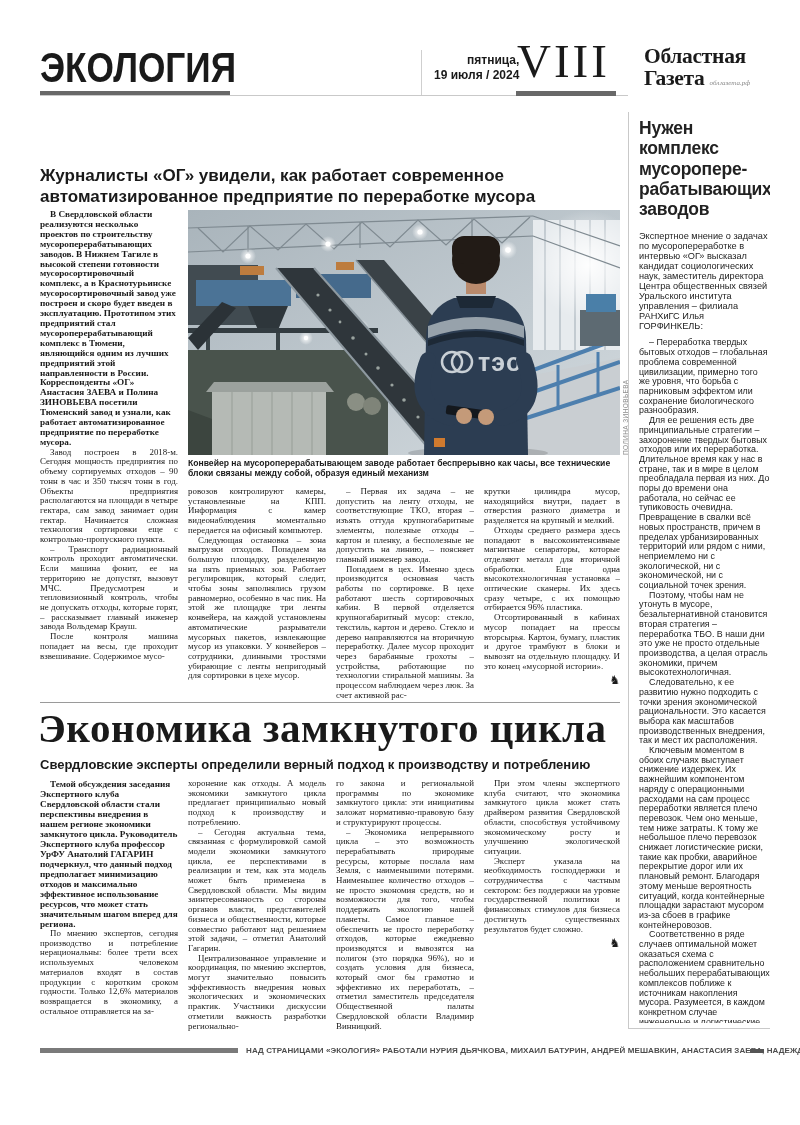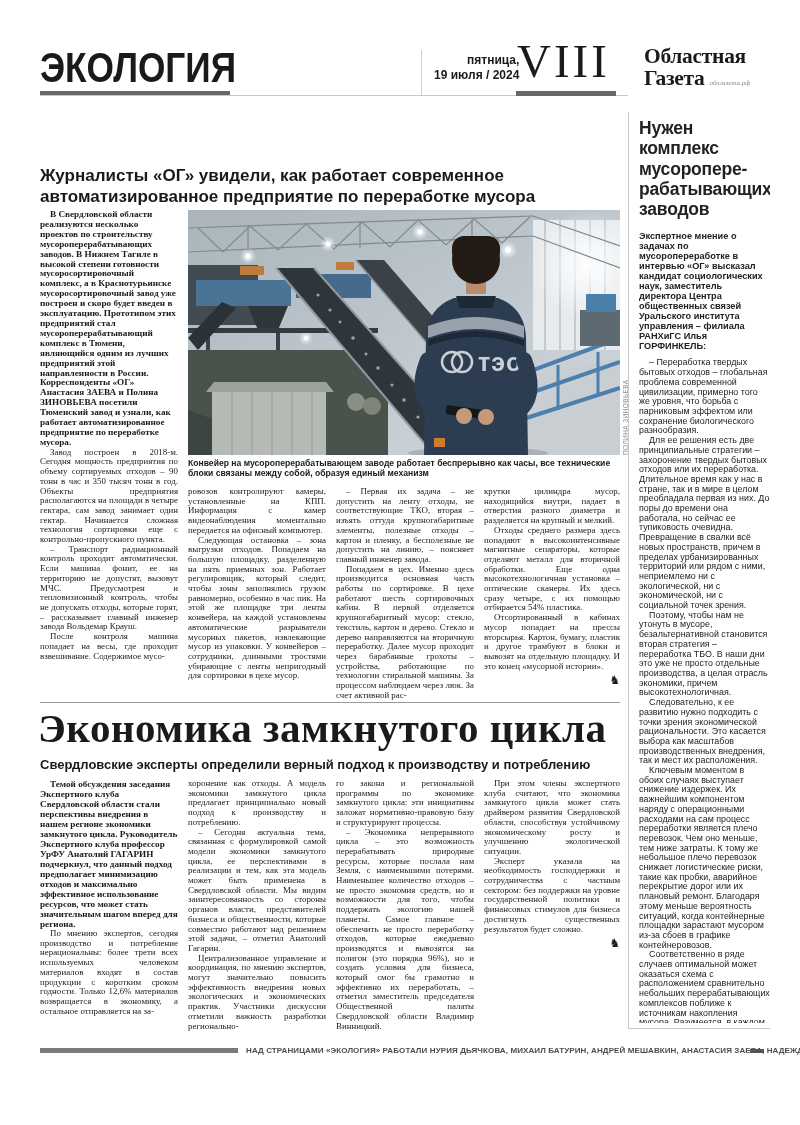--- a/index.html
+++ b/index.html
@@ -55,21 +55,21 @@
   .d3{left:336px;top:779px;width:138px;height:262px;}
   .d4{left:484px;top:779px;width:136px;height:262px;}
   .a2-lead{font-weight:700;font-size:9.2px;line-height:10px;text-align:left;margin:0 0 8px 0;text-indent:0;}
 
   
   .sb-vline{left:628px;top:112px;width:1px;height:916px;background:#c9c9c9;}
   .sb-hline{left:628px;top:1028px;width:142px;height:1px;background:#c9c9c9;}
   .sidebar{left:639px;top:118px;width:131px;height:905px;overflow:hidden;
            font-family:"Liberation Sans",sans-serif;font-size:8.9px;line-height:9.7px;color:#222;}
   .sb-title{font-size:17.5px;font-weight:700;line-height:1.16;letter-spacing:-0.2px;margin:0 0 12px 0;}
-  .sb-lead{font-weight:700;font-size:9.2px;line-height:10px;margin:0 0 7px 0;}
+  .sb-lead{font-weight:400;font-size:9.2px;line-height:10px;margin:0 0 7px 0;}
   .sidebar p{margin:0;text-indent:10px;}
 
   
   .foot-bar{left:40px;top:1048px;width:198px;height:5px;background:#7a7a7a;}
   .foot-credits{left:246px;top:1046px;width:500px;font-family:"Liberation Sans",sans-serif;
                 font-weight:700;font-size:8px;letter-spacing:.1px;color:#4d4d4d;white-space:nowrap;}
   .foot-dash{left:750px;top:1049px;width:14px;height:4px;background:#555;}
 </style>
 </head>
 <body>
@@ -254,21 +254,21 @@
   <div class="abs bodycol c2">
     <p class="cont">ровозов контролируют камеры, установленные на КПП. Информация с камер видеонаблюдения моментально передается на офисный компьютер.</p>
     <p>Следующая остановка – зона выгрузки отходов. Попадаем на большую площадку, разделенную на пять приемных зон. Работает регулировщик, который следит, чтобы зоны заполнялись грузом равномерно, особенно в час пик. На этой же площадке три ленты конвейера, на каждой установлены автоматические разрыватели мусорных пакетов, извлекающие мусор из упаковки. У конвейеров – сотрудники, длинными тростями убирающие с ленты непригодный для сортировки в цехе мусор.</p>
   </div>
   <div class="abs bodycol c3">
     <p>– Первая их задача – не допустить на ленту отходы, не соответствующие ТКО, вторая – изъять оттуда крупногабаритные элементы, полезные отходы – картон и пленку, а бесполезные не допустить на линию, – поясняет главный инженер завода.</p>
     <p>Попадаем в цех. Именно здесь производится основная часть работы по сортировке. В цехе работают шесть сортировочных кабин. В первой отделяется крупногабаритный мусор: стекло, текстиль, картон и дерево. Стекло и дерево направляются на вторичную переработку. Далее мусор проходит через барабанные грохоты – устройства, работающие по технологии стиральной машины. За процессом наблюдаем через люк. За счет активной рас-</p>
   </div>
   <div class="abs bodycol c4">
     <p class="cont">крутки цилиндра мусор, находящийся внутри, падает в отверстия разного диаметра и разделяется на крупный и мелкий.</p>
-    <p>Отходы среднего размера здесь попадают в высокоинтенсивные магнитные сепараторы, которые отделяют металл для вторичной обработки. Еще одна высокотехнологичная установка – оптические сканеры. Их здесь сразу четыре, с их помощью отбирается 54% пластика.</p>
+    <p>Отходы среднего размера здесь попадают в высокоинтенсивные магнитные сепараторы, которые отделяют металл для вторичной обработки. Еще одна высокотехнологичная установка – оптические сканеры. Их здесь сразу четыре, с их помощью отбирается 96% пластика.</p>
     <p>Отсортированный в кабинах мусор попадает на прессы вторсырья. Картон, бумагу, пластик и другое трамбуют в блоки и вывозят на отдельную площадку. И это конец «мусорной истории».</p>
     <div class="endmark">♞</div>
   </div>
 
   <div class="abs article-rule"></div>
 
   <div class="abs a2-headline">Экономика замкнутого цикла</div>
   <div class="abs a2-subhead">Свердловские эксперты определили верный подход к производству и потреблению</div>
 
   <div class="abs bodycol d1">

